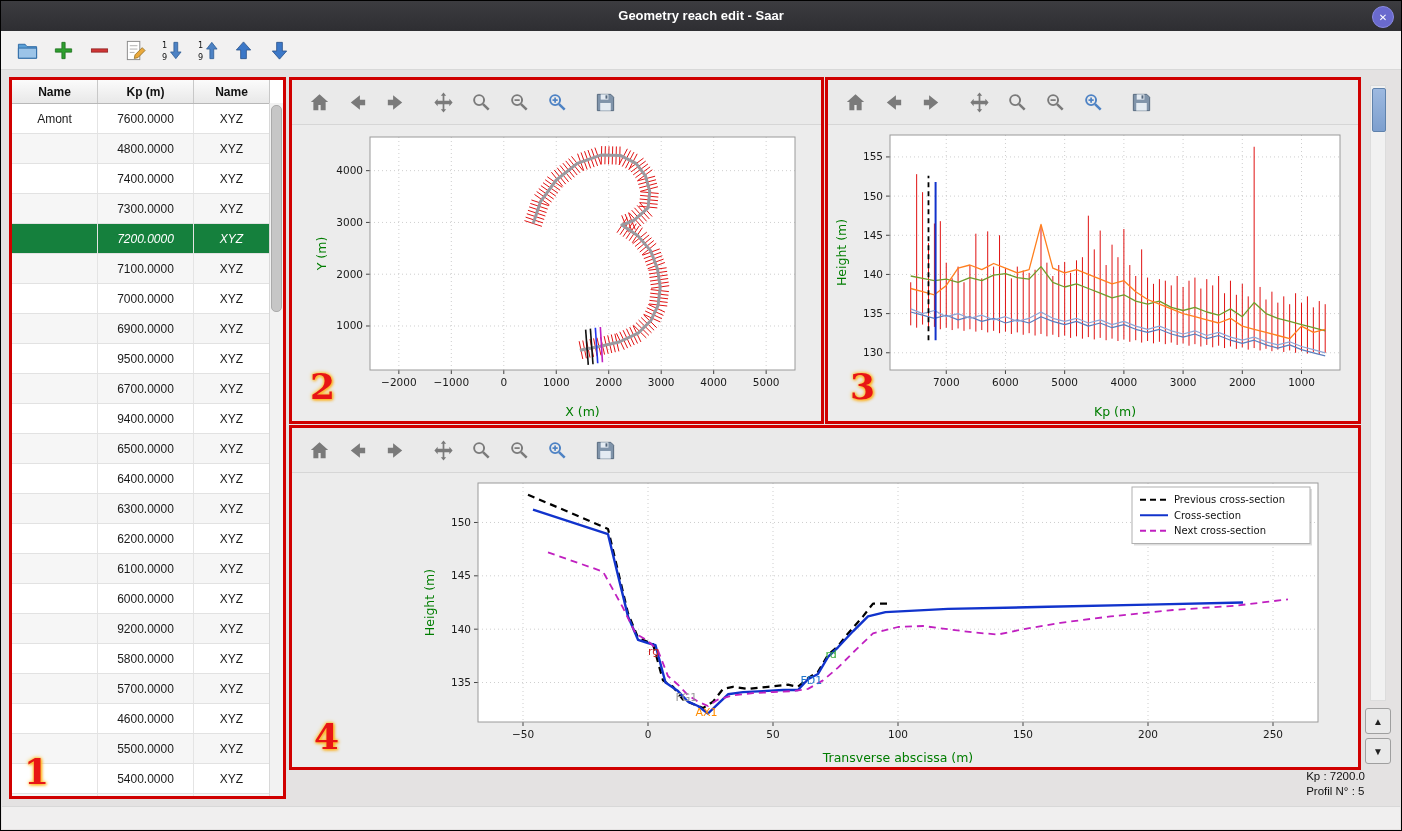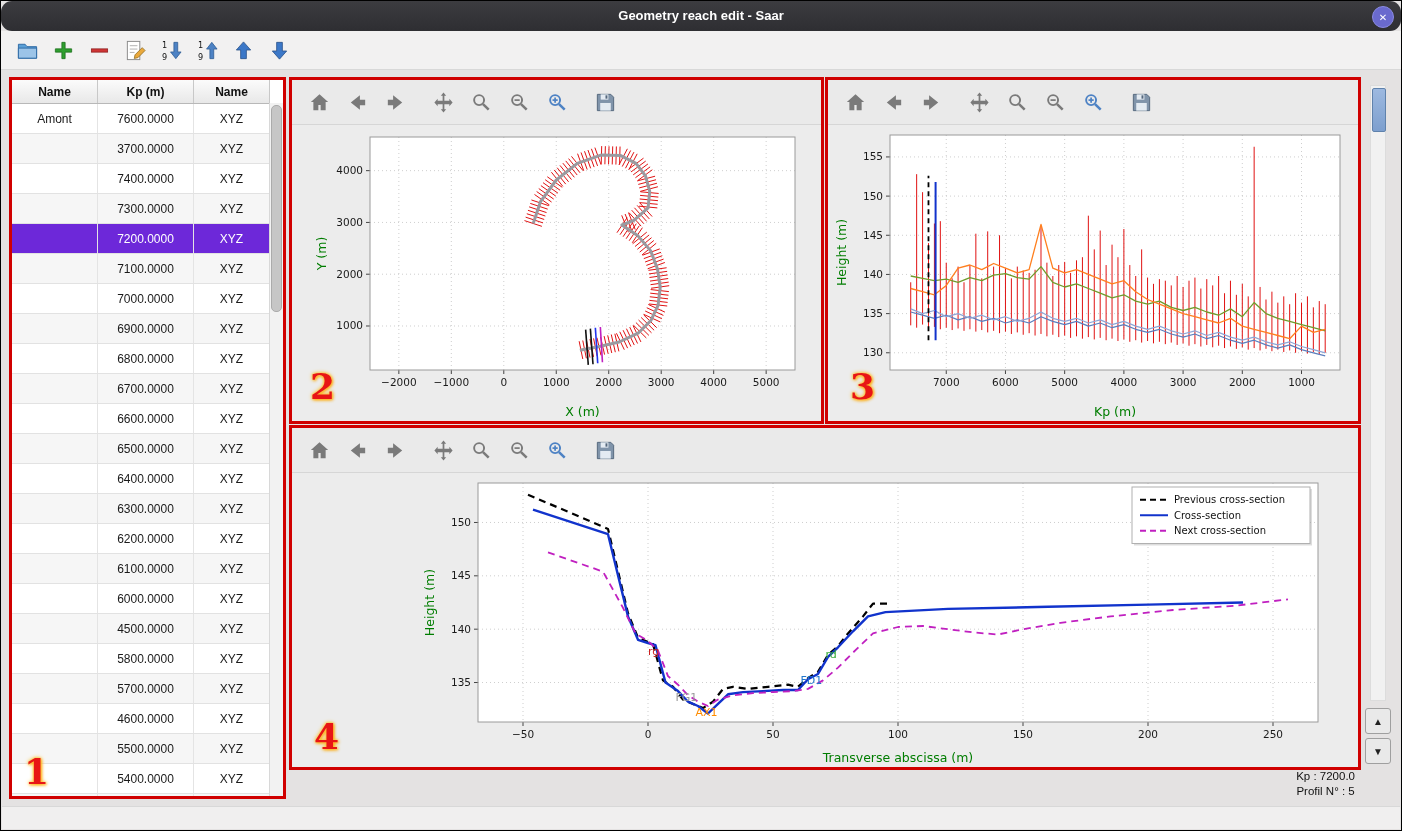--- a/index.html
+++ b/index.html
@@ -1,30 +1,30 @@
 <!DOCTYPE html>
 <html><head>
 <meta charset="utf-8">
 <style>
   html,body{margin:0;padding:0;background:#555;}
   .window{position:relative;width:1402px;height:831px;background:#e4e2e2;border:1px solid #000;box-sizing:border-box;font-family:"Liberation Sans",sans-serif;overflow:hidden;}
-  .titlebar{position:absolute;left:0;top:0;right:0;height:30px;background:linear-gradient(#3c3c40,#2e2e32);border-radius:11px;}
+  .titlebar{position:absolute;left:0;top:0;right:0;height:30px;background:linear-gradient(#3c3c40,#2e2e32);}
   .title{line-height:30px;text-align:center;color:#fff;font-size:13px;font-weight:bold;}
   .close-btn{position:absolute;right:7px;top:5px;width:20px;height:20px;border-radius:50%;background:#6a6ace;border:1px solid #8a8ae2;color:#fff;font-size:10px;display:flex;align-items:center;justify-content:center;cursor:pointer;}
   .main-toolbar{position:absolute;left:0;top:30px;right:0;height:38px;background:#f2f1f1;border-bottom:1px solid #d8d8d8;display:flex;align-items:center;gap:9px;padding-left:13px;}
   .icon-btn{width:27px;height:27px;border:none;background:transparent;padding:2px;cursor:pointer;}
   .icon-btn svg{width:23px;height:23px;display:block;}
   
   .table-panel{position:absolute;left:8px;top:76px;width:277px;height:722px;border:3px solid #d00000;background:#fff;box-sizing:border-box;}
   .table-wrap{position:absolute;left:0;top:0;right:13px;bottom:0;overflow:hidden;}
   .thead{display:grid;grid-template-columns:86px 96px 76px;height:23px;background:linear-gradient(#fbfbfb,#e8e8e8);border-bottom:1px solid #b8b8b8;}
   .th{font-size:12px;font-weight:bold;display:flex;align-items:center;justify-content:center;border-right:1px solid #c8c8c8;color:#111;}
   .trow{display:grid;grid-template-columns:86px 96px 76px;height:30px;box-sizing:border-box;border-bottom:1px solid #e2e2e2;background:#fff;}
   .trow:nth-child(even){background:#f6f6f6;}
-  .trow.sel, .trow.sel .td{background:#6d28d9;color:#fff;}
+  .trow.sel, .trow.sel .td{background:#15803d;color:#fff;font-style:italic;}
   .td{font-size:12px;display:flex;align-items:center;justify-content:center;border-right:1px solid #e4e4e4;color:#1a1a1a;}
   .table-scrollbar{position:absolute;top:23px;right:0;width:13px;bottom:0;background:#f2f2f2;border-left:1px solid #d8d8d8;}
   .table-scroll-thumb{position:absolute;top:2px;left:1px;width:9px;height:205px;background:#c6c6c6;border:1px solid #ababab;border-radius:5px;}
   
   .plot-panel{position:absolute;border:3px solid #d00000;background:#ececec;box-sizing:border-box;}
   #panel2{left:288px;top:76px;width:535px;height:347px;}
   #panel3{left:824px;top:76px;width:536px;height:347px;}
   #panel4{left:288px;top:424px;width:1072px;height:345px;}
   .plot-toolbar{height:44px;display:flex;align-items:center;gap:11px;padding-left:14px;background:#eaeaea;border-bottom:1px solid #d6d6d6;}
   .plot-toolbar .icon-btn[data-name="pan-button"]{margin-left:10px;}
@@ -33,21 +33,21 @@
   svg text{font-family:"DejaVu Sans",sans-serif;}
   .tick{font-size:10.5px;fill:#1a1a1a;}
   .axis-label{font-size:12.5px;fill:#007d00;}
   .legend-text{font-size:10px;fill:#111;}
   .anno{font-size:11px;}
   .region-label{position:absolute;font-family:"DejaVu Serif",serif;font-weight:bold;font-size:36px;color:#e81515;text-shadow:0 0 2px #ffd24d,0 0 4px #ffb400,1px 1px 3px #ff9d00;z-index:5;}
   
   .v-scrollbar{position:absolute;left:1369px;top:84px;width:16px;height:616px;background:#f1f1f1;border:1px solid #dcdcdc;box-sizing:border-box;}
   .v-thumb{position:absolute;left:1px;top:2px;width:12px;height:42px;background:linear-gradient(#9db9e0,#7d9fce);border:1px solid #5f82ac;border-radius:2px;}
   .spin-btn{position:absolute;left:1364px;width:26px;height:26px;background:#e9e9e9;border:1px solid #9f9f9f;border-radius:3px;font-size:10px;display:flex;align-items:center;justify-content:center;color:#222;cursor:pointer;box-sizing:border-box;}
-  .info{position:absolute;right:46px;top:768px;text-align:center;font-size:11.5px;color:#111;line-height:15px;}
+  .info{position:absolute;right:36px;top:768px;text-align:left;font-size:11.5px;color:#111;line-height:15px;}
   .statusbar{position:absolute;left:1px;right:1px;bottom:1px;height:22px;background:#f0efef;border-top:1px solid #d8d8d8;}
 </style>
 </head>
 <body>
 
 <div class="window" data-name="app-window">
 
   <div class="titlebar" data-name="title-bar">
     <div class="title" data-name="window-title">Geometry reach edit - Saar</div>
     <div class="close-btn" data-name="close-button">
@@ -99,21 +99,21 @@
           <div class="th" data-name="column-header">Name</div>
         </div>
         <div data-name="table-body">
           <div class="trow" data-name="table-row">
             <div class="td" data-name="table-cell">Amont</div>
             <div class="td" data-name="table-cell">7600.0000</div>
             <div class="td" data-name="table-cell">XYZ</div>
           </div>
           <div class="trow" data-name="table-row">
             <div class="td" data-name="table-cell"></div>
-            <div class="td" data-name="table-cell">3700.0000</div>
+            <div class="td" data-name="table-cell">4800.0000</div>
             <div class="td" data-name="table-cell">XYZ</div>
           </div>
           <div class="trow" data-name="table-row">
             <div class="td" data-name="table-cell"></div>
             <div class="td" data-name="table-cell">7400.0000</div>
             <div class="td" data-name="table-cell">XYZ</div>
           </div>
           <div class="trow" data-name="table-row">
             <div class="td" data-name="table-cell"></div>
             <div class="td" data-name="table-cell">7300.0000</div>
@@ -134,31 +134,31 @@
             <div class="td" data-name="table-cell">7000.0000</div>
             <div class="td" data-name="table-cell">XYZ</div>
           </div>
           <div class="trow" data-name="table-row">
             <div class="td" data-name="table-cell"></div>
             <div class="td" data-name="table-cell">6900.0000</div>
             <div class="td" data-name="table-cell">XYZ</div>
           </div>
           <div class="trow" data-name="table-row">
             <div class="td" data-name="table-cell"></div>
-            <div class="td" data-name="table-cell">6800.0000</div>
+            <div class="td" data-name="table-cell">9500.0000</div>
             <div class="td" data-name="table-cell">XYZ</div>
           </div>
           <div class="trow" data-name="table-row">
             <div class="td" data-name="table-cell"></div>
             <div class="td" data-name="table-cell">6700.0000</div>
             <div class="td" data-name="table-cell">XYZ</div>
           </div>
           <div class="trow" data-name="table-row">
             <div class="td" data-name="table-cell"></div>
-            <div class="td" data-name="table-cell">6600.0000</div>
+            <div class="td" data-name="table-cell">9400.0000</div>
             <div class="td" data-name="table-cell">XYZ</div>
           </div>
           <div class="trow" data-name="table-row">
             <div class="td" data-name="table-cell"></div>
             <div class="td" data-name="table-cell">6500.0000</div>
             <div class="td" data-name="table-cell">XYZ</div>
           </div>
           <div class="trow" data-name="table-row">
             <div class="td" data-name="table-cell"></div>
             <div class="td" data-name="table-cell">6400.0000</div>
@@ -179,21 +179,21 @@
             <div class="td" data-name="table-cell">6100.0000</div>
             <div class="td" data-name="table-cell">XYZ</div>
           </div>
           <div class="trow" data-name="table-row">
             <div class="td" data-name="table-cell"></div>
             <div class="td" data-name="table-cell">6000.0000</div>
             <div class="td" data-name="table-cell">XYZ</div>
           </div>
           <div class="trow" data-name="table-row">
             <div class="td" data-name="table-cell"></div>
-            <div class="td" data-name="table-cell">4500.0000</div>
+            <div class="td" data-name="table-cell">9200.0000</div>
             <div class="td" data-name="table-cell">XYZ</div>
           </div>
           <div class="trow" data-name="table-row">
             <div class="td" data-name="table-cell"></div>
             <div class="td" data-name="table-cell">5800.0000</div>
             <div class="td" data-name="table-cell">XYZ</div>
           </div>
           <div class="trow" data-name="table-row">
             <div class="td" data-name="table-cell"></div>
             <div class="td" data-name="table-cell">5700.0000</div>

